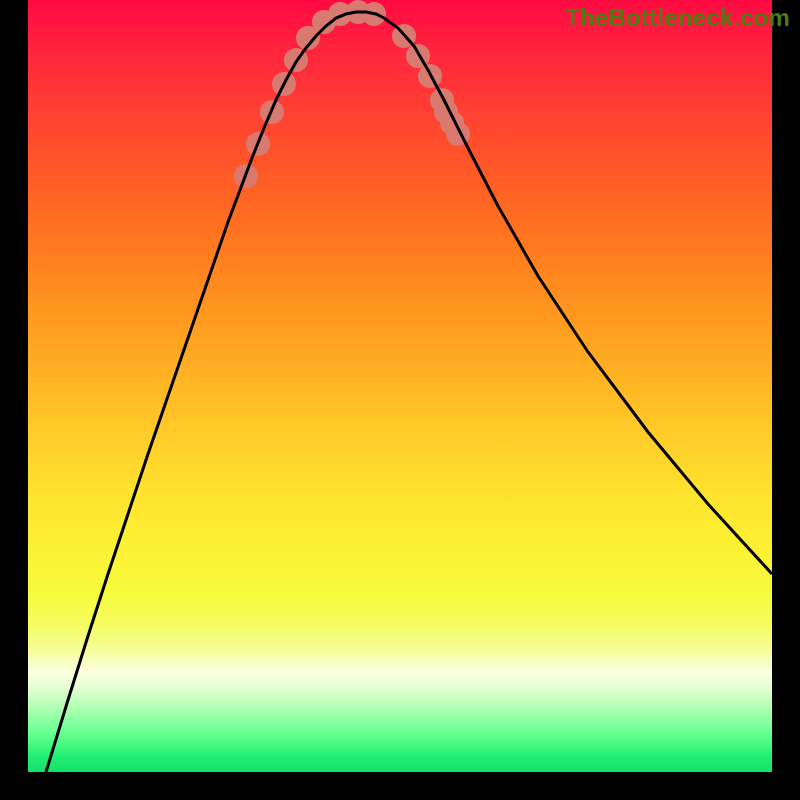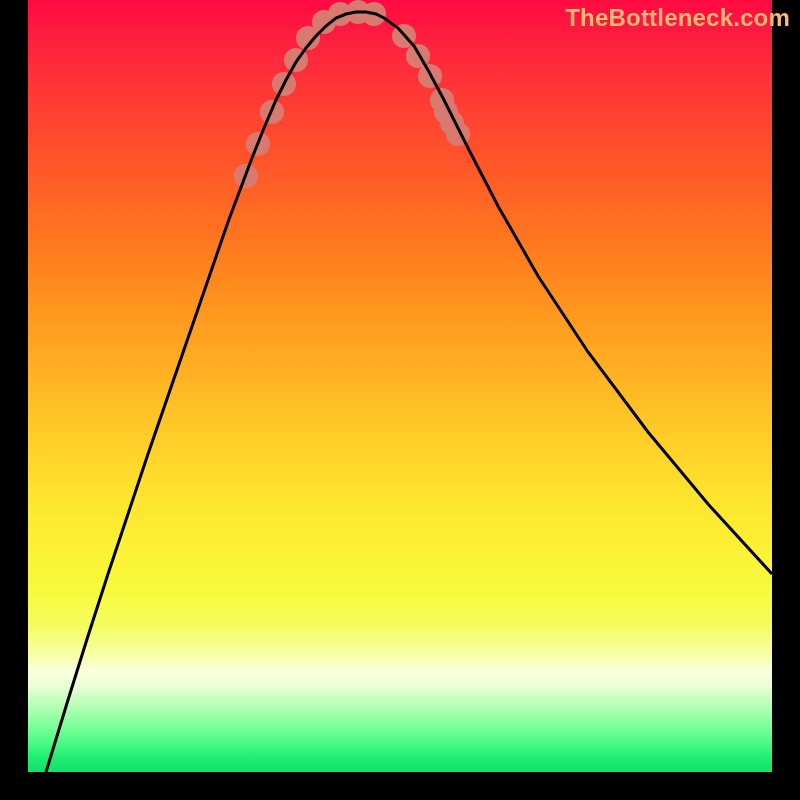--- a/index.html
+++ b/index.html
@@ -41,21 +41,21 @@
       #13e06a 100%
     );
   }
   .watermark {
     position: absolute;
     top: 4px;
     right: 10px;
     font-family: Arial, Helvetica, sans-serif;
     font-size: 24px;
     font-weight: bold;
-    color: #fdba74;
+    color: #4d7c0f;
     letter-spacing: 0.2px;
   }
   svg.curve-layer {
     position: absolute;
     left: 0;
     top: 0;
     width: 744px;
     height: 772px;
   }
 </style>

